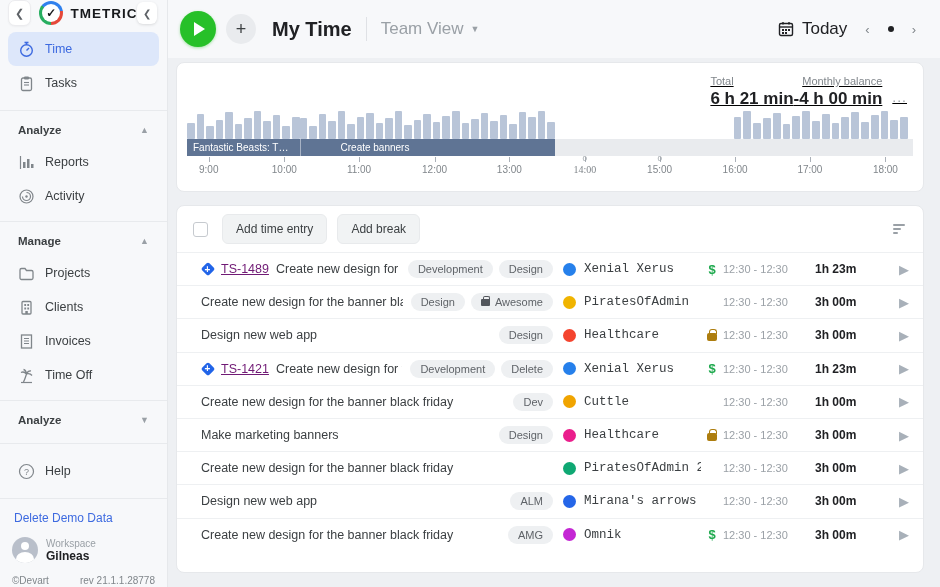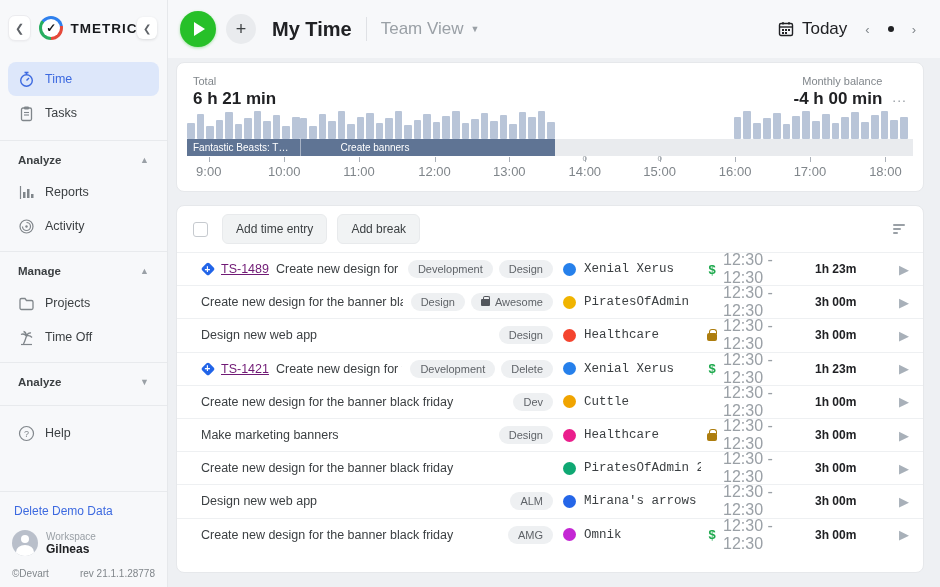--- a/index.html
+++ b/index.html
@@ -51,39 +51,39 @@
   .top-right { margin-left:auto; display:flex; align-items:center; gap:14px; }
   .today { display:flex; align-items:center; gap:8px; font-size:17px; font-weight:500; color:#202124; cursor:pointer; }
   .nav-arrow { color:#80868b; font-size:13px; cursor:pointer; padding:2px 4px; }
   .today-dot { width:6px; height:6px; border-radius:50%; background:#202124; cursor:pointer; }
 
   .content { padding:4px 16px 0 8px; }
   .card { background:#fff; border:1px solid #e6e8eb; border-radius:8px; }
 
   
   .summary { height:130px; padding:12px 16px 0 16px; position:relative; }
-  .sum-row { display:flex; justify-content:space-between; align-items:flex-start; }
+  .sum-row { display:flex; justify-content:flex-end; align-items:flex-start;text-decoration:underline; }
   .lbl { font-size:11px; color:#80868b; }
   .big { font-size:17px; font-weight:700; color:#202124; margin-top:2px; }
   .bal { text-align:right; }
   .sum-menu { color:#9aa0a6; font-size:14px; letter-spacing:1px; margin:14px 0 0 10px; cursor:pointer; }
   .bal-wrap { display:flex; }
 
   .timeline { position:absolute; left:10px; right:10px; bottom:8px; height:74px; }
   .bars-layer { position:absolute; left:0; right:0; top:0; height:30px; }
   .bar-group { position:absolute; bottom:0; display:flex; align-items:flex-end; gap:2px; height:30px; }
   .bar { flex:1; background:#b9c5d8; border-radius:1px; }
   .band { position:absolute; left:0; right:0; top:30px; height:17px; background:#e9ebee; }
   .band-seg { position:absolute; top:0; bottom:0; background:#5f7494; color:#fff; font-size:10px; line-height:17px; padding:0 6px; white-space:nowrap; overflow:hidden; text-overflow:ellipsis; }
   .band-seg + .band-seg { border-left:1px solid rgba(255,255,255,.45); }
   .ticks { position:absolute; left:0; right:0; top:47px; height:7px; }
   .tick { position:absolute; top:1px; width:1px; height:5px; background:#aab0b8; }
   .zero { position:absolute; top:-2px; font-size:8px; color:#9aa0a6; transform:translateX(-50%); }
   .hour-labels { position:absolute; left:0; right:0; top:55px; height:12px; }
-  .hour { position:absolute; transform:translateX(-50%); font-size:13px; color:#80868b; }
+  .hour { position:absolute; transform:translateX(-50%); font-size:10px; color:#80868b; }
 
   
   .table-card { margin-top:13px; height:368px; overflow:hidden; }
   .toolbar { height:46px; display:flex; align-items:center; padding:0 18px 0 16px; gap:10px; }
   .checkbox { width:15px; height:15px; border:1px solid #c6cacf; border-radius:3px; background:#fff; cursor:pointer; margin-right:4px; }
   .tbtn { background:#f1f3f4; border:1px solid #e8eaec; border-radius:6px; font-size:12px; color:#3c4043; padding:7px 13px; cursor:pointer; font-family:inherit; }
   .sort-icn { margin-left:auto; display:flex; flex-direction:column; gap:2px; cursor:pointer; }
   .sort-icn span { height:2px; background:#9aa0a6; border-radius:1px; display:block; }
   .sort-icn .s1{width:12px;} .sort-icn .s2{width:8px;} .sort-icn .s3{width:5px;}
 
@@ -96,21 +96,21 @@
   .tags { display:flex; gap:6px; margin:0 10px 0 8px; }
   .tag { background:#eef0f2; border-radius:10px; padding:3px 10px; font-size:11px; color:#5f6368; white-space:nowrap; display:flex; align-items:center; gap:5px; }
   .tag .brief { width:9px; height:7px; background:#52565c; border-radius:1px; position:relative; }
   .tag .brief::before { content:""; position:absolute; top:-3px; left:2px; width:5px; height:3px; border:1.2px solid #52565c; border-bottom:none; border-radius:2px 2px 0 0; }
   .proj { width:138px; flex:0 0 138px; display:flex; align-items:center; gap:8px; white-space:nowrap; overflow:hidden;font-family:Liberation Mono, monospace; }
   .dot { width:13px; height:13px; border-radius:50%; flex:0 0 13px; }
   .bill { width:22px; flex:0 0 22px; display:flex; justify-content:center; }
   .dollar { color:#1fa94e; font-weight:700; font-size:13px; }
   .lock { width:10px; height:8px; background:#ad7d0e; border-radius:2px; position:relative; margin-top:4px; }
   .lock::before { content:""; position:absolute; top:-4px; left:2px; width:6px; height:4px; border:1.5px solid #ad7d0e; border-bottom:none; border-radius:3px 3px 0 0; }
-  .time-range { width:92px; flex:0 0 92px; color:#9aa0a6; font-size:16px; }
+  .time-range { width:92px; flex:0 0 92px; color:#9aa0a6; font-size:11px; }
   .dur { width:60px; flex:0 0 60px; font-weight:700; font-size:12px; color:#202124; }
   .row-play { width:34px; flex:0 0 34px; text-align:right; color:#a8b0b9; font-size:13px; cursor:pointer; }
 
   svg.ico { display:block; }
 </style>
 </head>
 <body>
 
 <div class="app">
 
@@ -185,20 +185,44 @@
             <span>Manage</span>
             <span class="chev">▲</span>
           </div>
           <div class="nav-item">
             <span class="icn">
               <svg class="ico" width="17" height="17" viewBox="0 0 17 17">
                 <path d="M2 5 a1.5 1.5 0 0 1 1.5-1.5 h3.5 l1.5 2 h5 a1.5 1.5 0 0 1 1.5 1.5 v6 a1.5 1.5 0 0 1 -1.5 1.5 h-10 a1.5 1.5 0 0 1 -1.5 -1.5 z" fill="none" stroke="#80868b" stroke-width="1.3"></path>
               </svg>
             </span>
             <span>Projects</span>
+          </div>
+          <div class="nav-item">
+            <span class="icn">
+              <svg class="ico" width="17" height="17" viewBox="0 0 17 17">
+                <rect x="4" y="2.5" width="9" height="12.5" rx="1" fill="none" stroke="#80868b" stroke-width="1.3"></rect>
+                <rect x="6.3" y="5" width="1.8" height="2" fill="#80868b"></rect>
+                <rect x="9.3" y="5" width="1.8" height="2" fill="#80868b"></rect>
+                <rect x="6.3" y="8.5" width="1.8" height="2" fill="#80868b"></rect>
+                <rect x="9.3" y="8.5" width="1.8" height="2" fill="#80868b"></rect>
+                <rect x="7.3" y="12" width="2.5" height="3" fill="#80868b"></rect>
+              </svg>
+            </span>
+            <span>Clients</span>
+          </div>
+          <div class="nav-item">
+            <span class="icn">
+              <svg class="ico" width="17" height="17" viewBox="0 0 17 17">
+                <rect x="3.5" y="2" width="10" height="13" fill="none" stroke="#80868b" stroke-width="1.3"></rect>
+                <line x1="6" y1="5.5" x2="11" y2="5.5" stroke="#80868b" stroke-width="1"></line>
+                <line x1="6" y1="8" x2="11" y2="8" stroke="#80868b" stroke-width="1"></line>
+                <line x1="6" y1="10.5" x2="11" y2="10.5" stroke="#80868b" stroke-width="1"></line>
+              </svg>
+            </span>
+            <span>Invoices</span>
           </div>
           <div class="nav-item">
             <span class="icn">
               <svg class="ico" width="17" height="17" viewBox="0 0 17 17">
                 <path d="M8.5 7 Q7 12 5.5 15 M8.5 7 Q6 4 3 5.5 M8.5 7 Q8 3 5.5 2.5 M8.5 7 Q10 3.5 13 4 M8.5 7 Q12 6 14 8.5" fill="none" stroke="#80868b" stroke-width="1.3"></path>
                 <path d="M3 15.5 h11" stroke="#80868b" stroke-width="1.2"></path>
               </svg>
             </span>
             <span>Time Off</span>
           </div>
@@ -374,21 +398,21 @@
               <div class="tick" style="left: 96.2%;"></div>
               <div class="zero" style="left: 54.8%;">0</div>
               <div class="zero" style="left: 65.1%;">0</div>
             </div>
           <div class="hour-labels">
               <div class="hour" style="left: 3%;">9:00</div>
               <div class="hour" style="left: 13.4%;">10:00</div>
               <div class="hour" style="left: 23.7%;">11:00</div>
               <div class="hour" style="left: 34.1%;">12:00</div>
               <div class="hour" style="left: 44.4%;">13:00</div>
-              <div class="hour" style="left: 54.8%;">14:00</div>
+              <div class="hour" style="left: 54.8%; font-family: Liberation Serif, serif;">14:00</div>
               <div class="hour" style="left: 65.1%;">15:00</div>
               <div class="hour" style="left: 75.5%;">16:00</div>
               <div class="hour" style="left: 85.8%;">17:00</div>
               <div class="hour" style="left: 96.2%;">18:00</div>
             </div>
         </div>
       </div>
 
       <div class="card table-card">
         <div class="toolbar">

